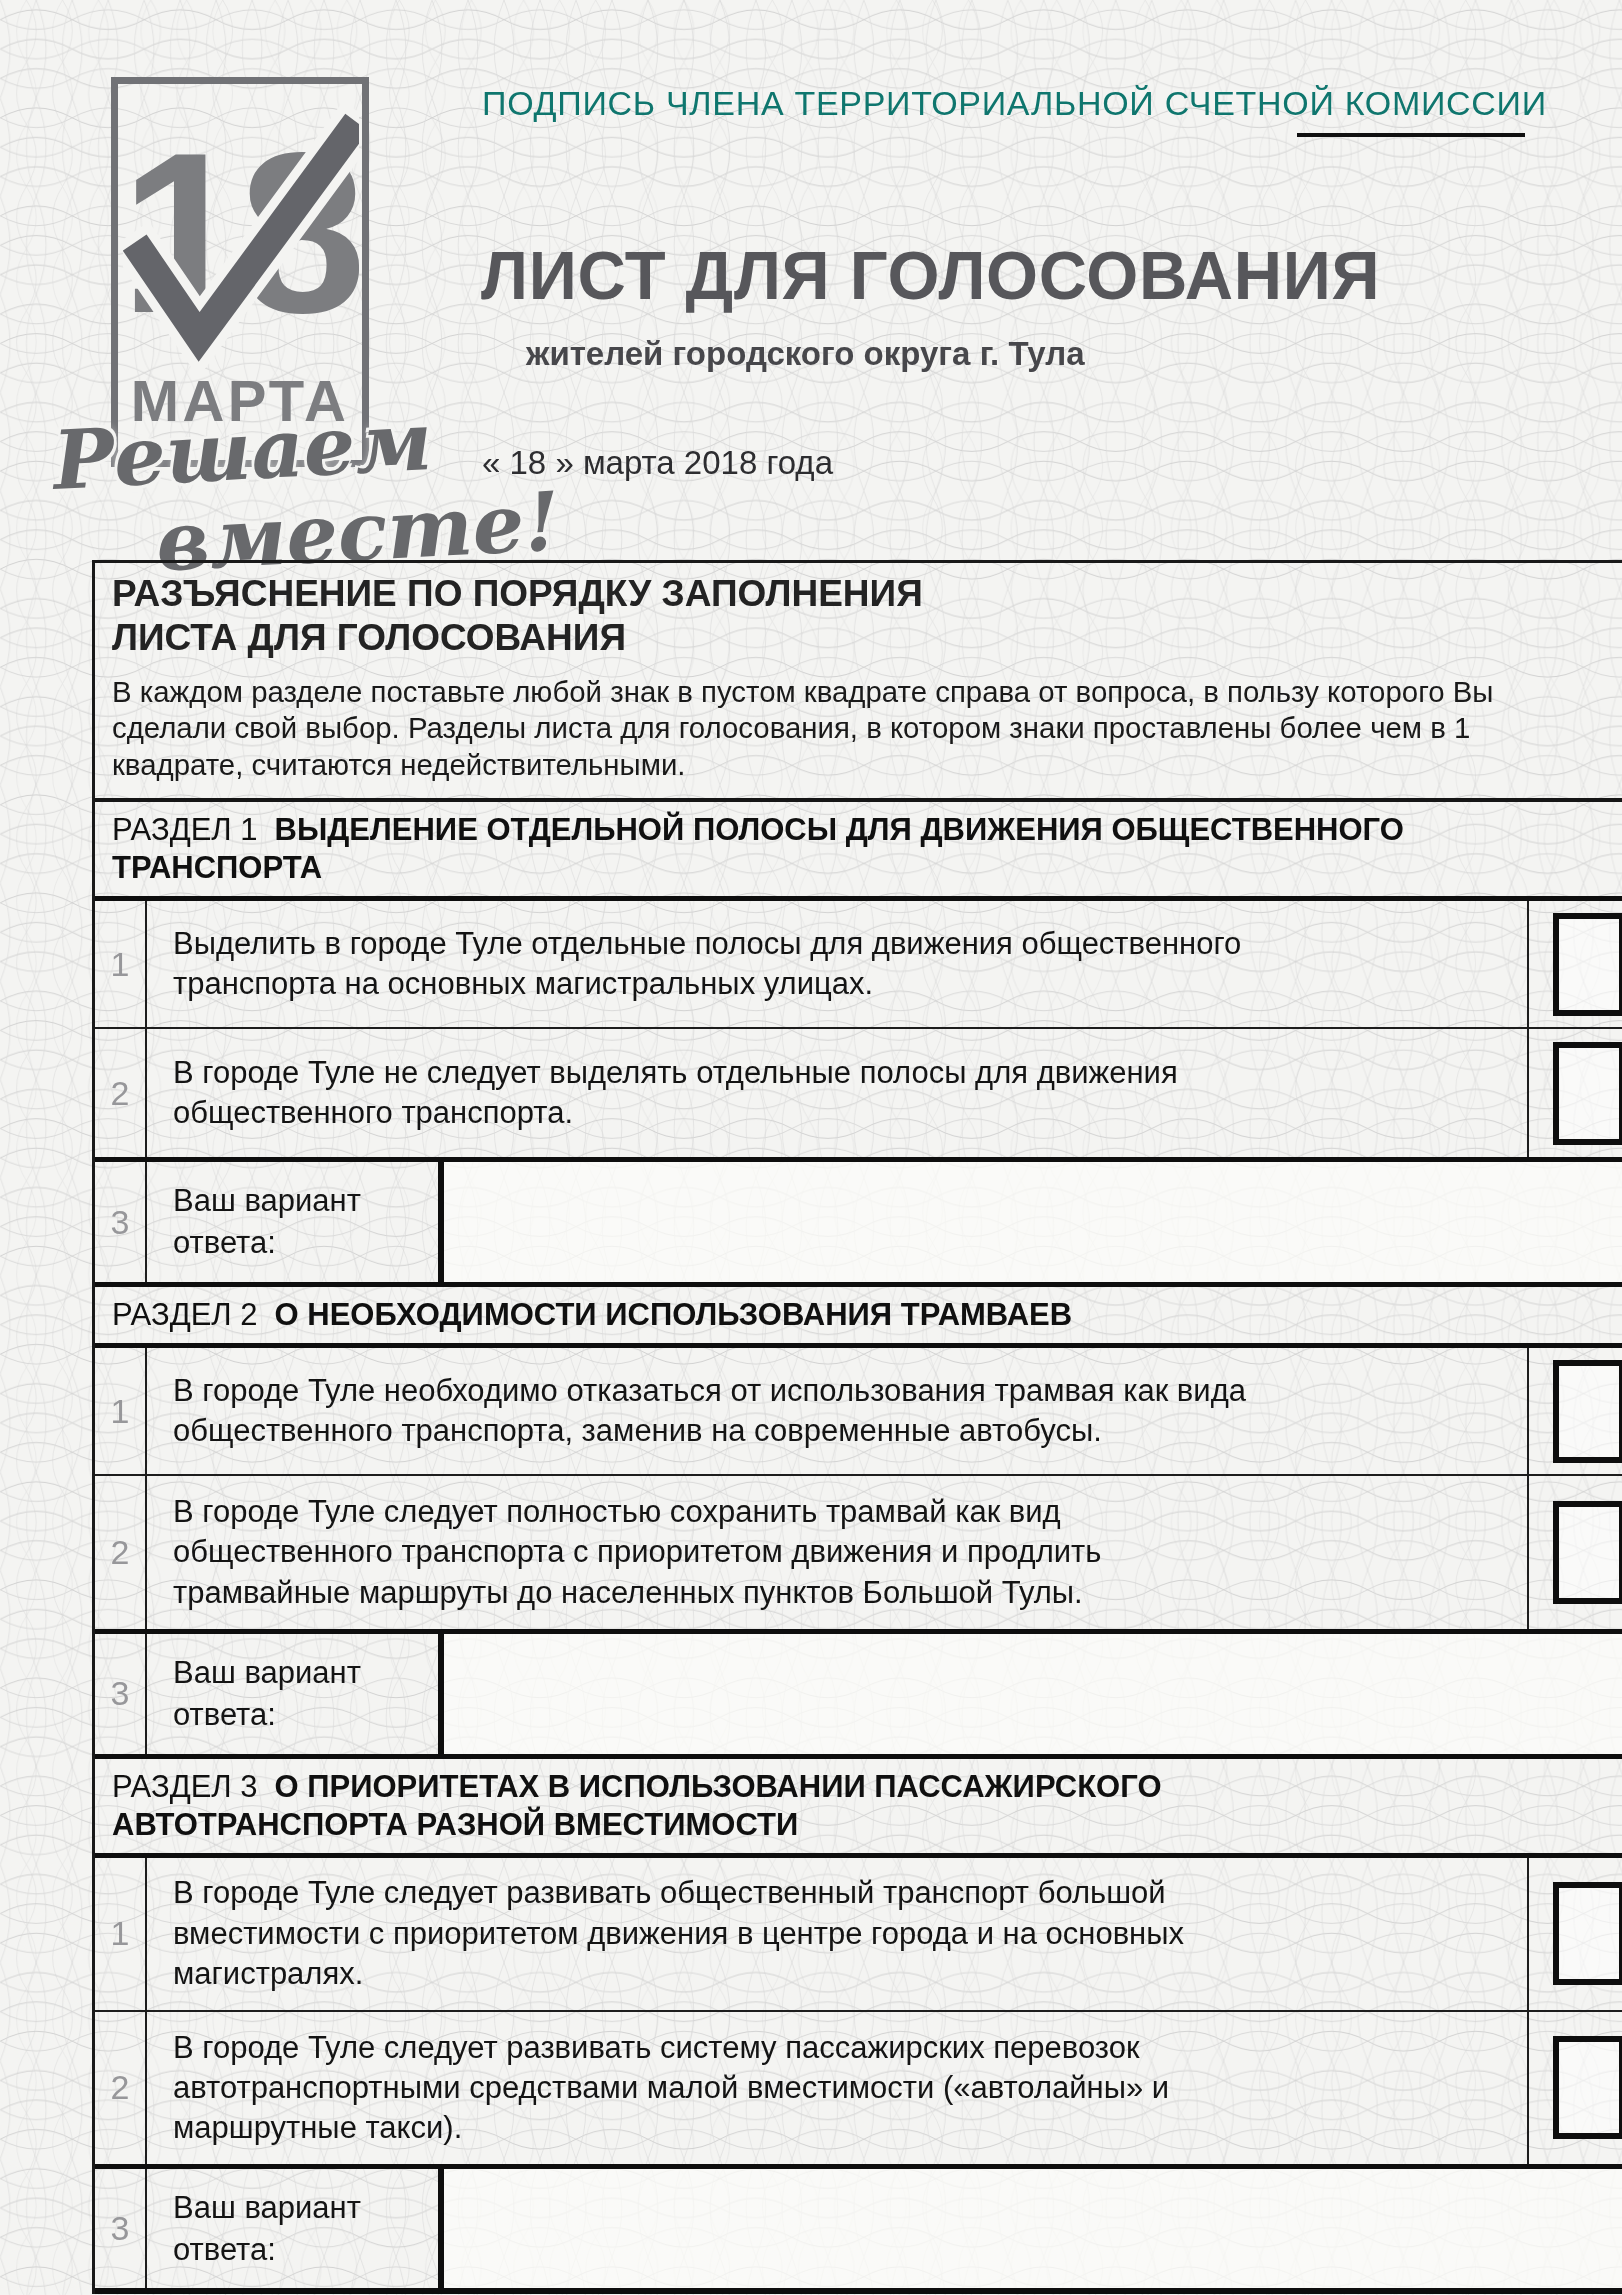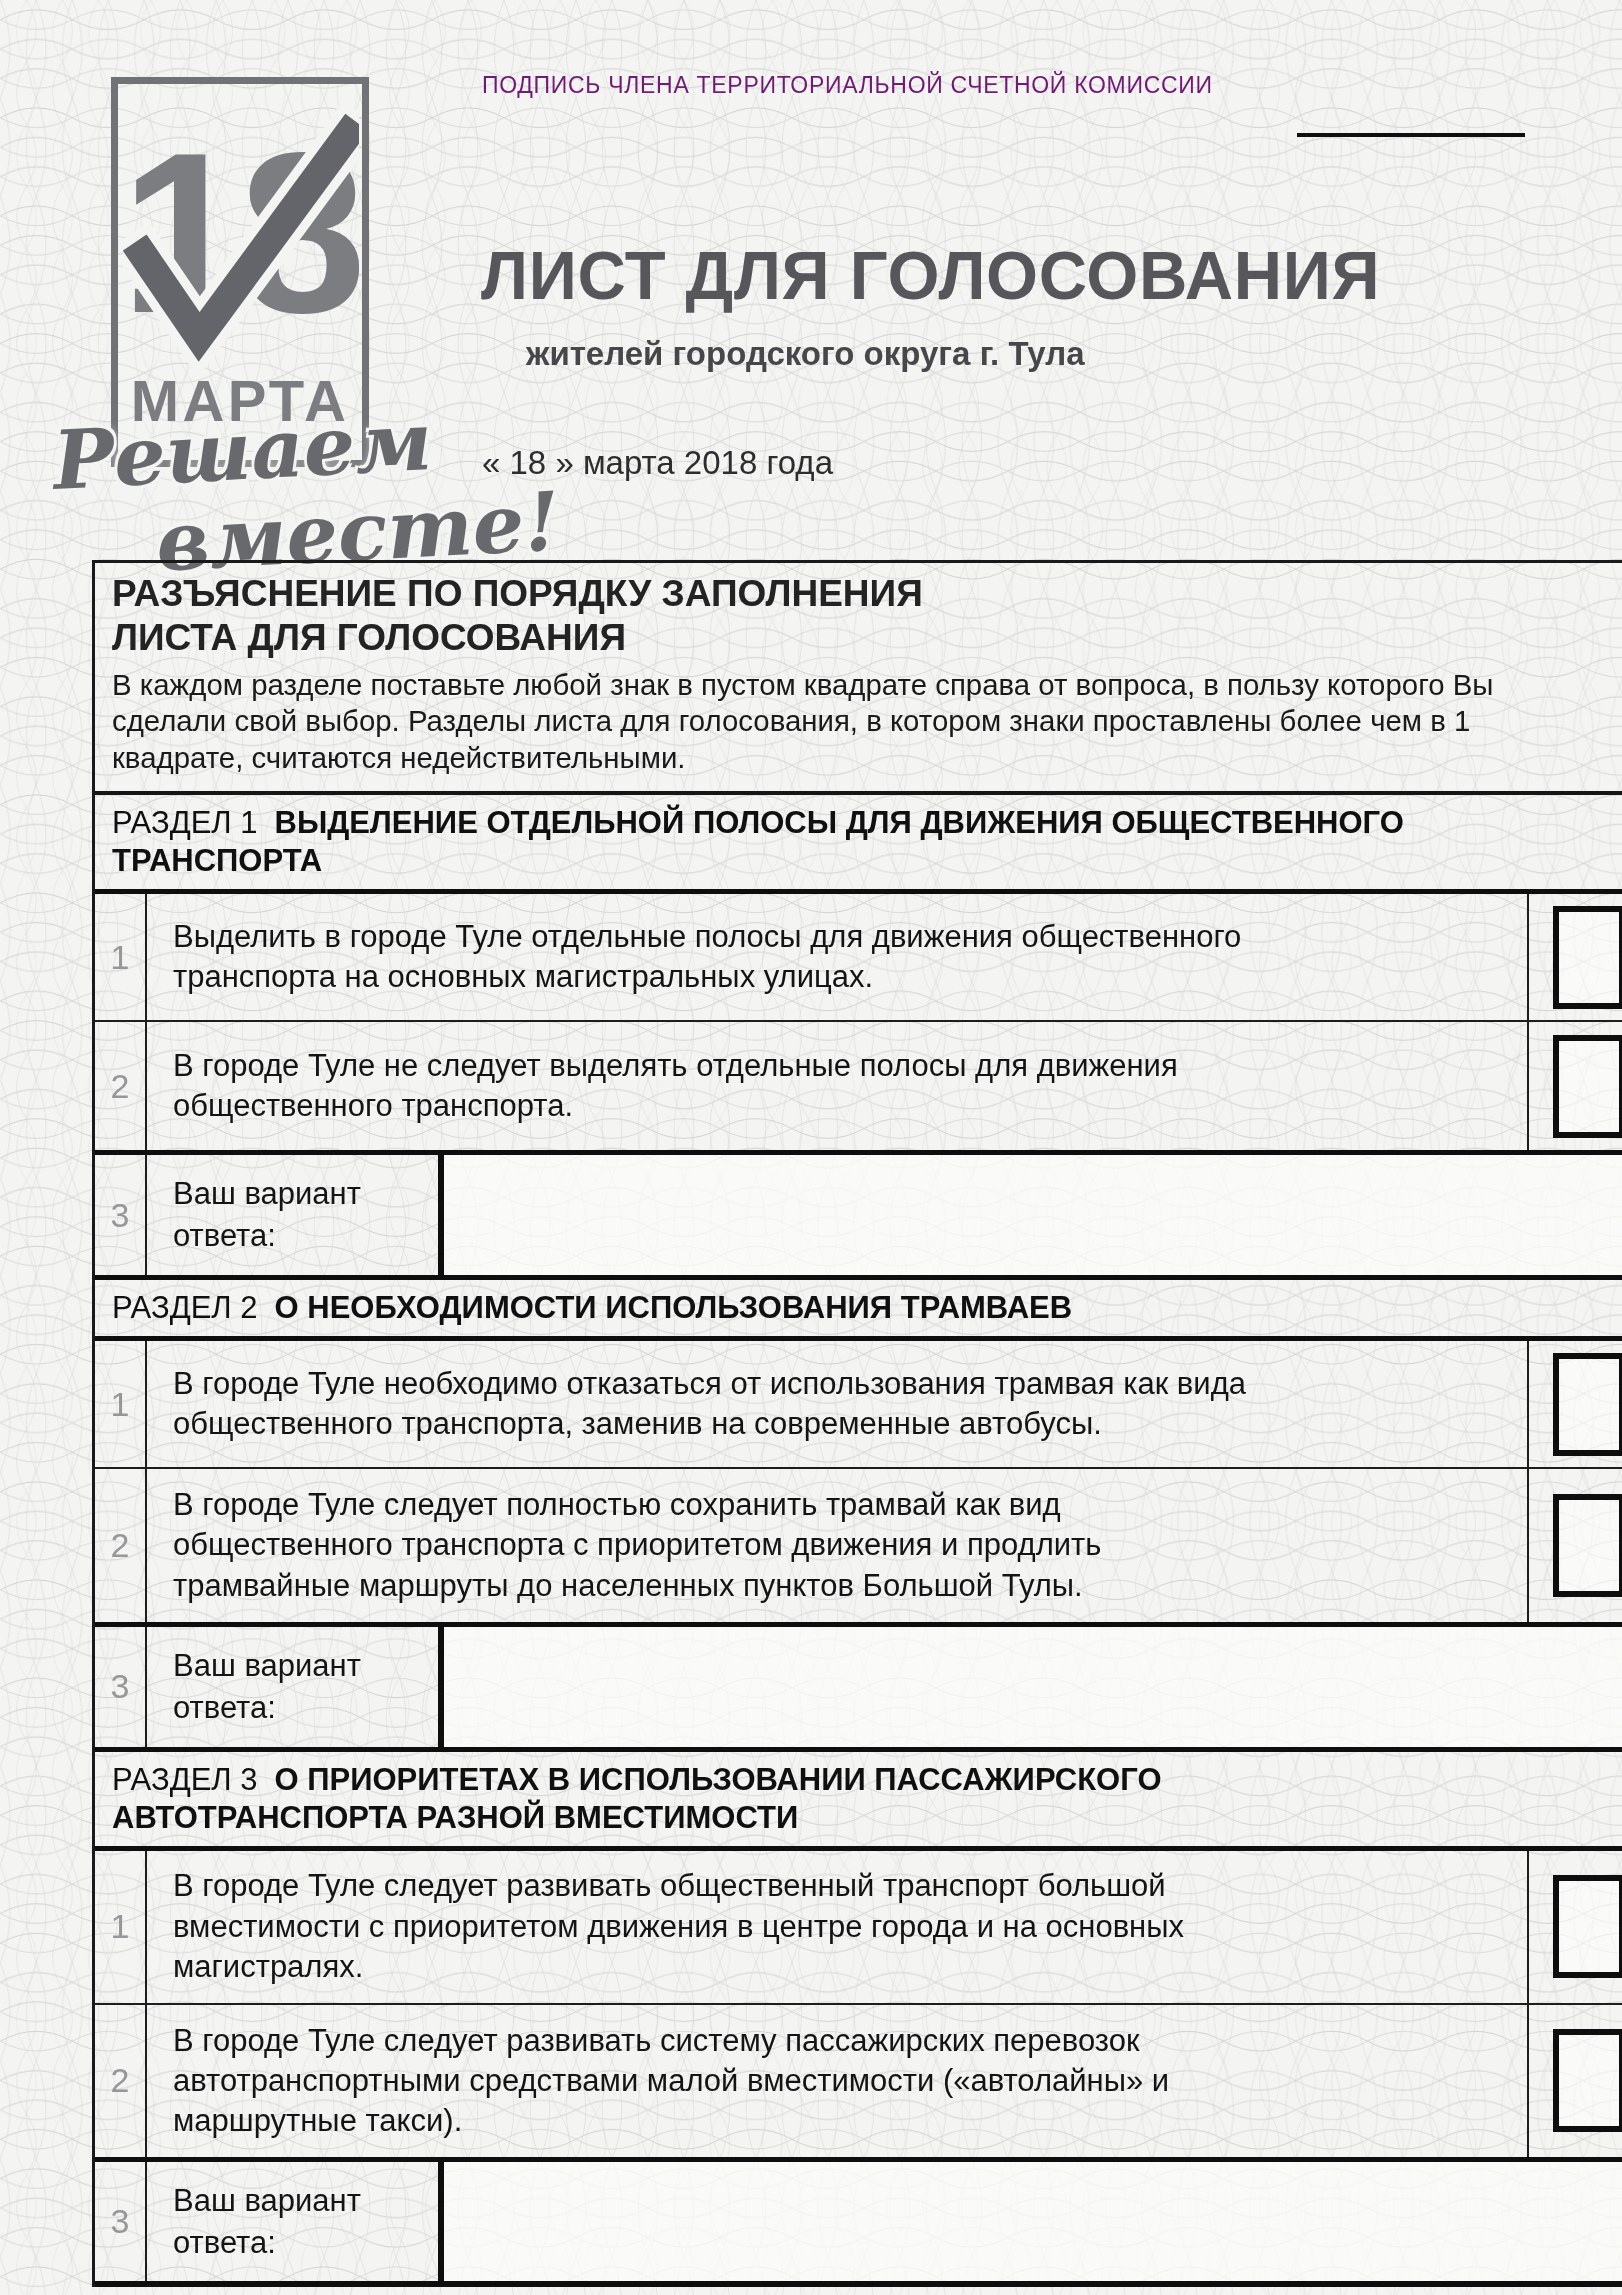--- a/index.html
+++ b/index.html
@@ -28,42 +28,42 @@
     position:absolute; font-family:"DejaVu Serif","Liberation Serif",serif;
     font-style:italic; font-weight:700; color:#68696c; line-height:1;
     text-shadow:2.6px 2.6px 0 #f4f4f2,-2.6px 2.6px 0 #f4f4f2,2.6px -2.6px 0 #f4f4f2,-2.6px -2.6px 0 #f4f4f2,0 0 10.5px #f4f4f2;
     white-space:nowrap; transform:rotate(-3deg);
   }
   .logo-script-1 { left:-65px; top:326px; font-size:81px; }
   .logo-script-2 { left:38px; top:407px; font-size:81px; }
 
   
   .sign-caption {
-    position:absolute; left:482px; top:72px; font-size:23px;
-    font-weight:500; letter-spacing:0.7px; color:#701a75; white-space:nowrap;
+    position:absolute; left:482px; top:84px; font-size:34px;
+    font-weight:500; letter-spacing:0.7px; color:#0f766e; white-space:nowrap;
   }
   .sign-line { position:absolute; left:1297px; top:133px; width:228px; height:3.9px; background:#101010; }
   .page-title {
     position:absolute; left:481px; top:236px; font-size:69px; font-weight:700;
     color:#57575b; letter-spacing:0.7px; white-space:nowrap;
     transform:scaleX(0.97); transform-origin:left center;
   }
   .sub-line { position:absolute; left:482px; font-size:33px; font-weight:700; color:#47474b; white-space:nowrap;margin-left:44px; }
   .sub-1 { top:335px; }
   .sub-2 { top:387px; }
   .date-line { position:absolute; left:482px; top:444px; font-size:33px; font-weight:400; color:#2d2d30; white-space:nowrap; }
 
   
   .ballot {
     position:absolute; left:92px; top:560px; width:1559px;
     border:3.3px solid #191919; border-bottom:none;
   }
   .expl { padding:9.2px 17px 14.4px 17px; border-bottom:4.6px solid #161616; }
   .expl-h { font-size:37px; font-weight:700; line-height:1.18; color:#232323; }
-  .expl-b { margin-top:7px; font-size:29.4px; line-height:1.25; color:#1a1a1a; width:1397px; max-width:100%; }
+  .expl-b { margin-top:14px; font-size:29.4px; line-height:1.25; color:#1a1a1a; width:1397px; max-width:100%; }
 
   .sec-h {
     padding:9.2px 216px 9.2px 17px; font-size:31px; line-height:1.22;
     color:#101010; border-bottom:5.9px solid #0e0e0e;
   }
   .sec-h .sec-label { font-weight:400; }
   .sec-h .sec-title { font-weight:700; margin-left:17px; }
 
   .q-row { display:flex; align-items:stretch; border-bottom:2.6px solid #1d1d1d; min-height:128px; }
   .q-row.last { border-bottom:none; }

